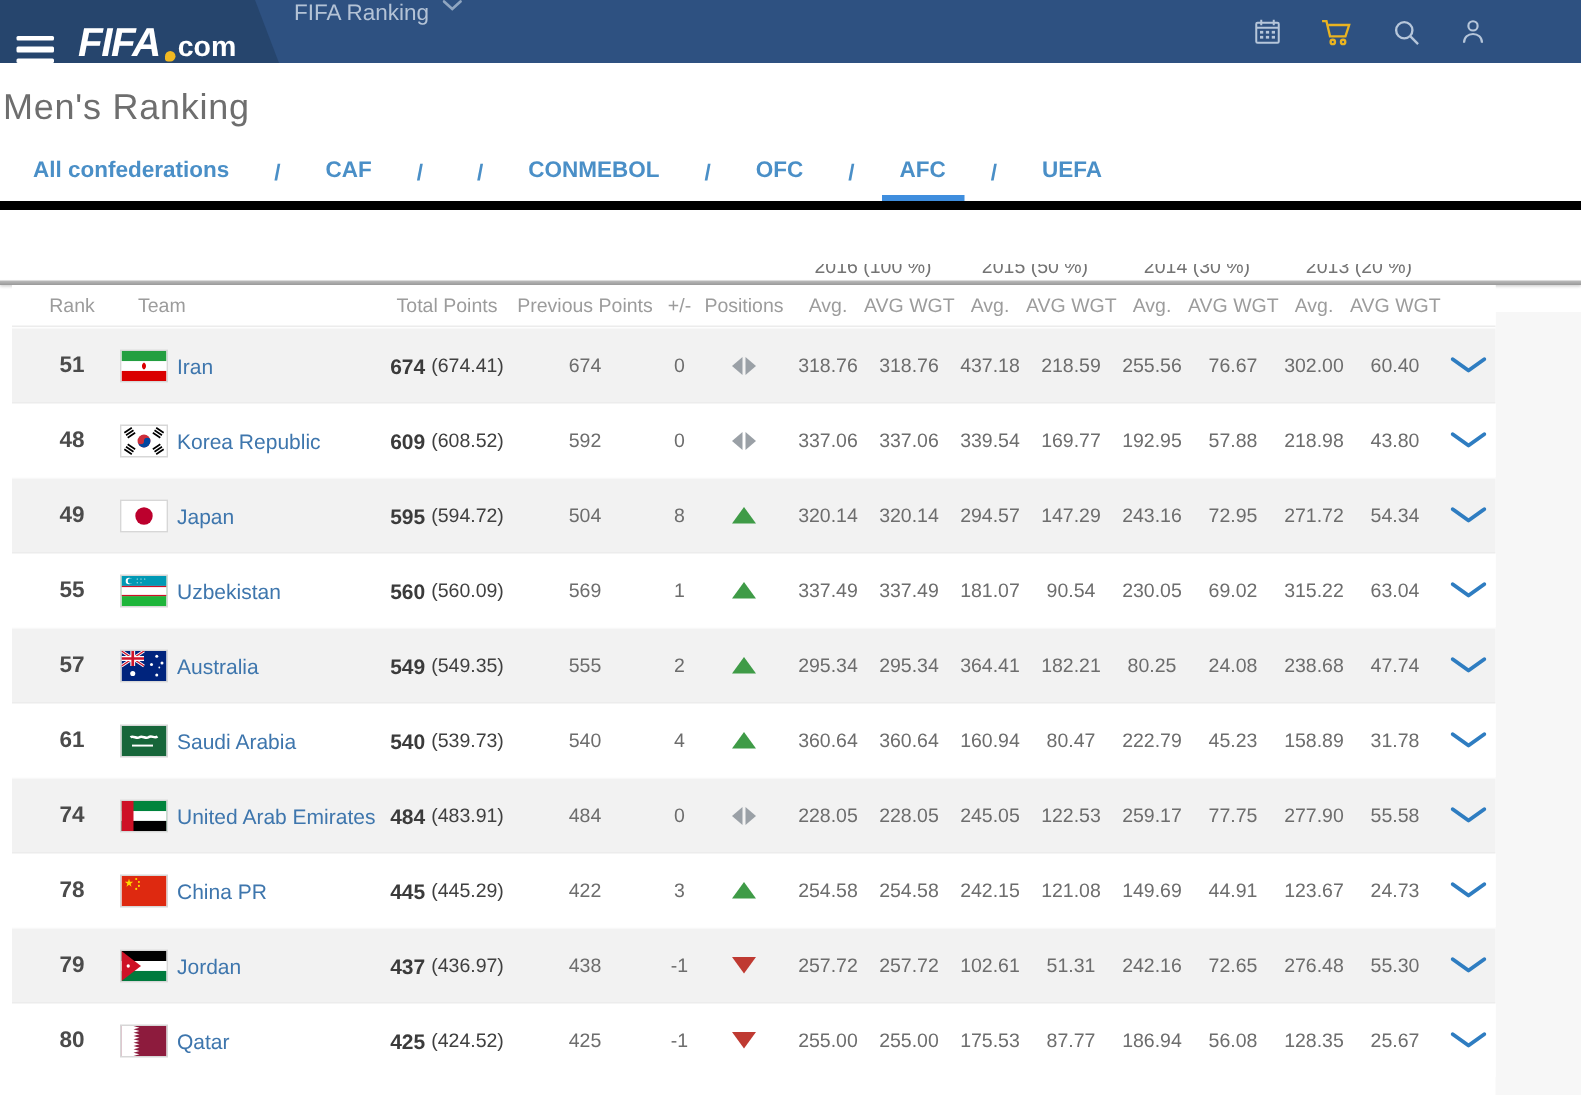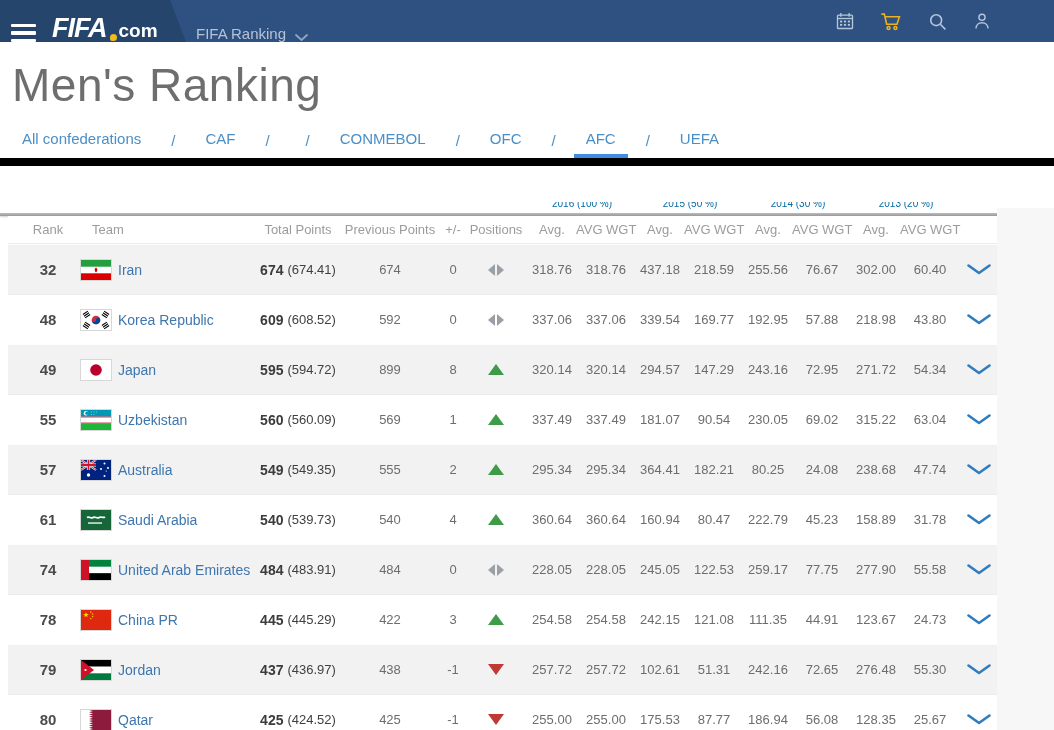--- a/index.html
+++ b/index.html
@@ -19,39 +19,39 @@
   .topbar{position:relative;height:42px;background:var(--topbar-bg);display:flex;align-items:center;}
   .topbar-left{position:absolute;left:0;top:0;height:42px;width:186px;background:var(--topbar-left-bg);
     clip-path:polygon(0 0,170px 0,186px 100%,0 100%);display:flex;align-items:flex-end;}
   .hamburger{display:inline-flex;flex-direction:column;gap:4px;margin-left:11px;cursor:pointer;}
   .hamburger i{display:block;width:25px;height:3.5px;background:#fff;border-radius:1px;}
   .logo{display:flex;align-items:baseline;margin-left:16px;cursor:pointer;}
   .logo-fifa{color:#fff;font-weight:700;font-style:italic;font-size:27px;letter-spacing:-1px;line-height:1;}
   .logo-dot{width:7px;height:7px;background:var(--accent-yellow);border-radius:50% 50% 50% 2px;
     display:inline-block;margin:0 2px 1px 3px;align-self:flex-end;}
   .logo-com{color:#fff;font-weight:700;font-size:19px;line-height:1;}
-  .topnav{position:absolute;left:196px;top:0;height:42px;display:flex;align-items:flex-end;gap:9px;
+  .topnav{position:absolute;left:196px;top:0;height:42px;display:flex;align-items:flex-start;gap:9px;
     color:#b4c3d6;font-size:15px;cursor:pointer;}
   .topbar-icons{position:absolute;right:62px;top:0;height:42px;display:flex;align-items:center;gap:24px;}
   .tb-icon{display:inline-flex;cursor:pointer;}
 
   
-  .page-title{font-size:46px;font-weight:400;color:#6e6e6e;margin:16px 0 10px 12px;letter-spacing:.5px;}
-  .tabs{display:flex;align-items:center;height:44px;border-bottom:8px solid #000000;padding-left:10px;
-    font-size:15px;color:var(--link-blue);}
+  .page-title{font-size:24px;font-weight:400;color:#6e6e6e;margin:16px 0 10px 2px;letter-spacing:.5px;}
+  .tabs{display:flex;align-items:center;height:44px;border-bottom:6px solid #000000;padding-left:10px;
+    font-size:15px;color:var(--link-blue);font-weight:bold;}
   .tab{height:100%;display:flex;align-items:center;padding:0 12px;border-bottom:4px solid transparent;cursor:pointer;}
   .tab.active{border-bottom-color:var(--active-tab-underline);}
   .sep{margin:0 18px;color:var(--link-blue);}
 
   .white-gap{height:36px;background:#fff;}
 
   
   .group-strip{margin-left:8px;width:989px;height:11px;overflow:hidden;background:#fff;}
   .group-cells{display:grid;grid-template-columns:var(--group-grid);margin-top:-8px;
-    font-size:10px;line-height:19px;color:#0369a1;}
+    font-size:13px;line-height:19px;color:#737373;}
   .gcell{text-align:center;white-space:nowrap;}
 
   .sticky-shadow{height:3px;width:1054px;background:linear-gradient(to bottom,#bdbdbd,#999);
     box-shadow:0 1px 2px rgba(0,0,0,.18);}
 
   .right-strip{position:absolute;left:997px;top:208px;width:57px;height:522px;background:#f7f7f7;}
 
   
   .table-wrap{margin-left:8px;width:989px;position:relative;background:#fff;}
   .thead{display:grid;grid-template-columns:var(--head-grid);height:28px;align-items:center;
@@ -190,21 +190,21 @@
     <span class="hcell">Avg.</span>
     <span class="hcell">AVG WGT</span>
     <span class="hcell">Avg.</span>
     <span class="hcell">AVG WGT</span>
     <span class="hcell">Avg.</span>
     <span class="hcell">AVG WGT</span>
     <span class="hcell"></span>
   </div>
   <div>
       <div class="trow alt">
-        <span class="cell c-rank">32</span>
+        <span class="cell c-rank">51</span>
         <span class="cell c-flag">
           <span class="flag">
             <svg viewBox="0 0 30 20" width="30" height="20">
               <rect width="30" height="20" fill="#fff"></rect>
               <rect width="30" height="6.7" fill="#239f40"></rect>
               <rect y="13.3" width="30" height="6.7" fill="#da0000"></rect>
               <path d="M15 7.6c-1.8 1.1-1.8 3.7 0 4.8 1.8-1.1 1.8-3.7 0-4.8z" fill="#da0000"></path>
             </svg>
           </span>
         </span>
@@ -305,21 +305,21 @@
             </svg>
           </span>
         </span>
         <span class="cell c-team">
           <a class="team-link">Japan</a>
         </span>
         <span class="cell c-total">
           <b class="pts-bold">595</b>
           <span class="pts-exact">(594.72)</span>
         </span>
-        <span class="cell c-prev">899</span>
+        <span class="cell c-prev">504</span>
         <span class="cell c-chg">8</span>
         <span class="cell c-pos">
           <span class="tri-up"></span>
         </span>
         <span class="cell c-num">320.14</span>
         <span class="cell c-num">320.14</span>
         <span class="cell c-num">294.57</span>
         <span class="cell c-num">147.29</span>
         <span class="cell c-num">243.16</span>
         <span class="cell c-num">72.95</span>
@@ -541,21 +541,21 @@
         </span>
         <span class="cell c-prev">422</span>
         <span class="cell c-chg">3</span>
         <span class="cell c-pos">
           <span class="tri-up"></span>
         </span>
         <span class="cell c-num">254.58</span>
         <span class="cell c-num">254.58</span>
         <span class="cell c-num">242.15</span>
         <span class="cell c-num">121.08</span>
-        <span class="cell c-num">111.35</span>
+        <span class="cell c-num">149.69</span>
         <span class="cell c-num">44.91</span>
         <span class="cell c-num">123.67</span>
         <span class="cell c-num">24.73</span>
         <span class="cell c-exp">
           <span class="chev">
             <svg width="24" height="11" viewBox="0 0 24 11">
               <polyline points="1.5,1.5 12,9 22.5,1.5" fill="none" stroke="#2f7dc1" stroke-width="2.6" stroke-linecap="round" stroke-linejoin="round"></polyline>
             </svg>
           </span>
         </span>

